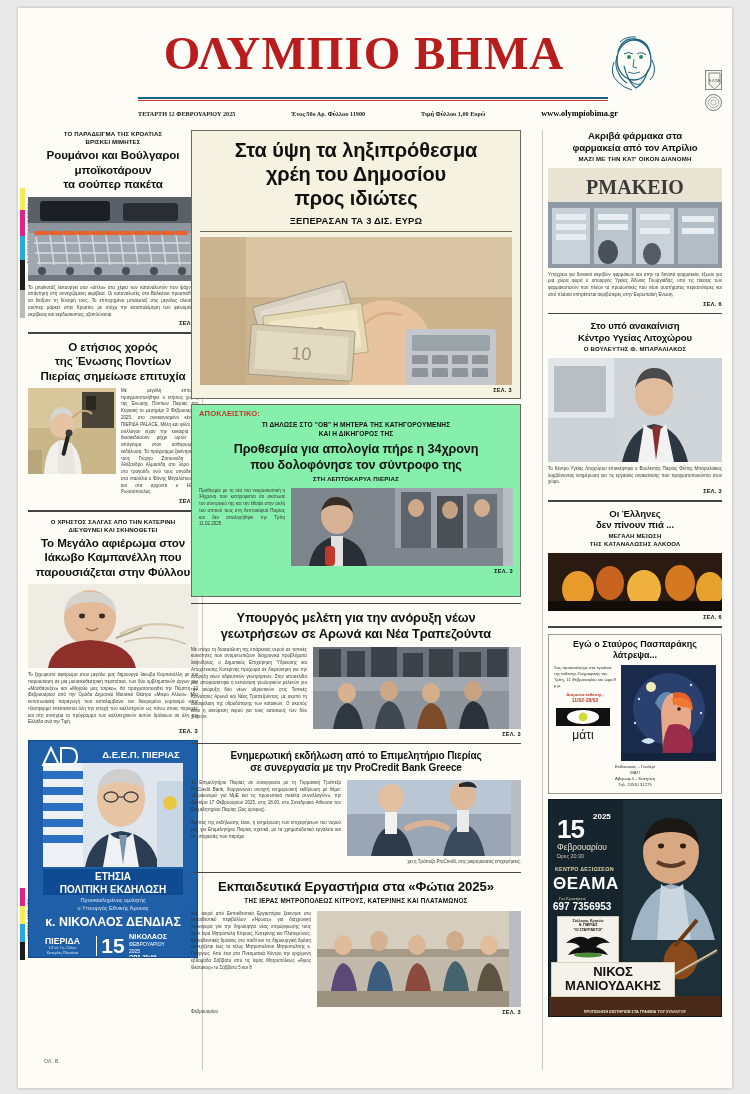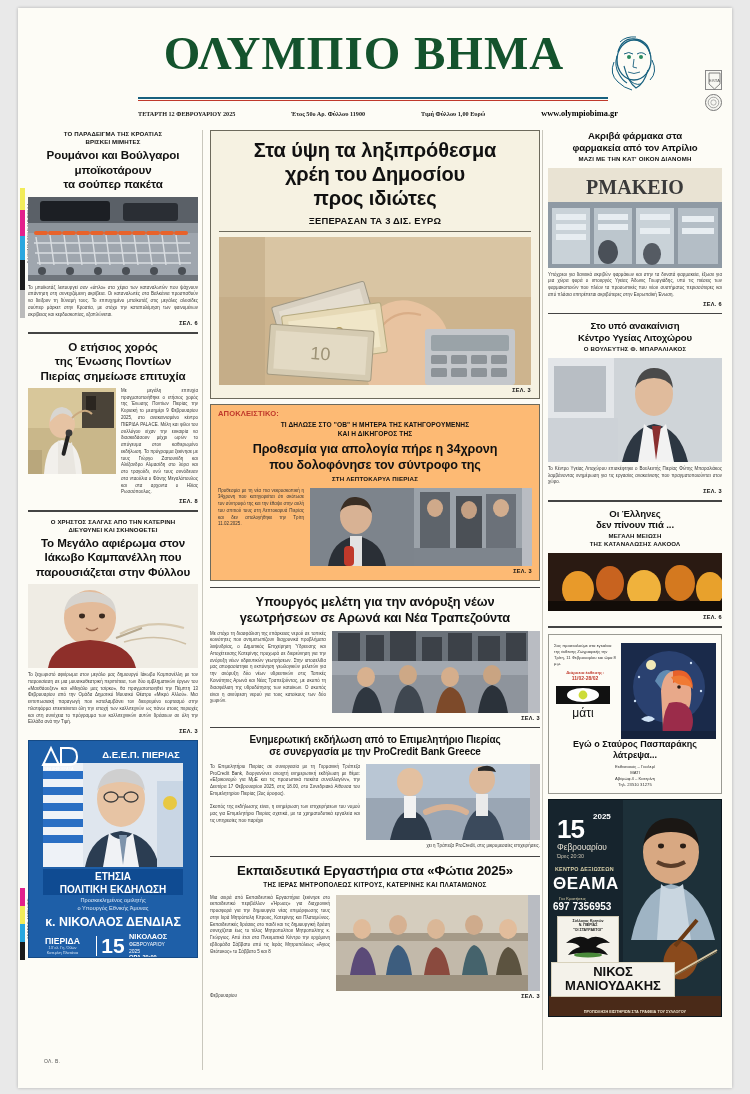--- a/index.html
+++ b/index.html
@@ -22,21 +22,21 @@
     position:absolute; font-size:4.2px; letter-spacing:.3px;
     color:#555; writing-mode:vertical-rl; transform:rotate(180deg);
     white-space:nowrap;
   }
   
   .masthead { position:absolute; left:0; top:0; width:714px; height:122px; }
   .logo-title {
     position:absolute; left:116px; top:22px; width:460px;
     text-align:center;
     font-family:"Liberation Serif", serif;
-    font-size:47px; font-weight:bold; color:#14532d;
+    font-size:47px; font-weight:bold; color:#b91c1c;
     letter-spacing:1px; line-height:1;
   }
   .logo-sub {
     position:absolute; left:116px; top:74px; width:460px;
     text-align:center; font-family:"Liberation Serif", serif;
     font-size:9.3px; font-weight:bold; color:#c0392b; letter-spacing:1.1px;
   }
   .zeus {
     position:absolute; left:586px; top:24px; width:60px; height:62px;
   }
@@ -59,21 +59,21 @@
     width:17px; height:20px; border:1px solid #888; margin:0 auto 4px;
     position:relative; background:#f7f7f2;
   }
   .badge-circ {
     width:17px; height:17px; border:1.2px solid #777; border-radius:50%;
     margin:0 auto; background:#f7f7f2;
   }
   
   .cols { position:absolute; left:0; top:122px; width:714px; height:958px; }
   .col-l { position:absolute; left:10px; top:0; width:170px; height:958px; }
-  .col-c { position:absolute; left:192px; top:0; width:330px; height:958px; }
+  .col-c { position:absolute; left:173px; top:0; width:330px; height:958px; }
   .col-r { position:absolute; left:530px; top:0; width:174px; height:958px; }
   .vrule { position:absolute; top:0; width:1px; height:940px; background:#c9c7bd; }
 
   .kicker {
     font-size:6.1px; font-weight:bold; color:#111; text-align:center;
     line-height:1.35; letter-spacing:.1px;
   }
   .kicker.red { color:#c0392b; text-align:left; font-size:7.6px; }
   .headline {
     font-size:11.6px; font-weight:bold; color:#111; text-align:center;
@@ -95,21 +95,21 @@
   }
   .hrule { height:1px; background:#b9b7ad; margin:6px 0; }
   .hrule.thick { height:1.4px; background:#444; }
   .block { margin-bottom:6px; }
   .photo { position:relative; overflow:hidden; background:#b9bcc2; }
   
   .feature {
     border:1.3px solid #6d6a5c; background:#f6f2e2; padding:7px 8px 5px;
   }
   .excl-box {
-    border:1.3px solid #6d6a5c; background:#fdba74; padding:4px 7px 6px;
+    border:1.3px solid #6d6a5c; background:#86efac; padding:4px 7px 22px;
     margin-top:5px;
   }
   
   .ad { position:relative; overflow:hidden; }
   .ad-nd {
     background:linear-gradient(#1e5fa8,#1a5495);
     border:1px solid #154a85; color:#fff;
   }
   .ad-theama {
     background:#0d1c26; color:#fff; border:1px solid #0b161d;
@@ -598,20 +598,22 @@
               <ellipse cx="162" cy="36" rx="14" ry="17" fill="#e8a12c"></ellipse>
             </g>
             <rect y="48" width="174" height="10" fill="#120c08"></rect>
           </svg>
         </div>
         <div class="pageref">ΣΕΛ. 6</div>
       </div>
       <div class="hrule thick"></div>
 
       <div class="ad ad-mati" style="margin-top:4px; padding:4px 5px 5px;">
+        <div style="font-size:9px; font-weight:bold; color:#111; text-align:center; white-space:pre-line; line-height:1.25;">Εγώ ο Σταύρος Πασπαράκης
+λάτρεψα...</div>
         <div style="display:flex; gap:5px; margin-top:4px;">
           <div style="flex:0 0 62px;">
             <div style="font-size:4.2px; color:#333; line-height:1.45;">Σας προσκαλούμε στα εγκαίνια της έκθεσης Ζωγραφικής την Τρίτη, 11 Φεβρουαρίου και ώρα 8 μ.μ.</div>
             <div style="font-size:4.4px; font-weight:bold; color:#c0392b; text-align:center; margin-top:3px;">Διάρκεια έκθεσης:</div>
             <div style="font-size:5px; font-weight:bold; color:#c0392b; text-align:center;">11/02-28/02</div>
             <div style="margin-top:4px;">
               <svg width="58" height="34" viewBox="0 0 58 34">
                 <rect x="2" y="1" width="54" height="18" fill="#111"></rect>
                 <ellipse cx="29" cy="10" rx="16" ry="7" fill="#fff"></ellipse>
                 <circle cx="29" cy="10" r="4.4" fill="#cddc39"></circle>
@@ -634,22 +636,20 @@
               <path d="M52 28 q16 -2 18 18 q2 22 -12 34 q-8 8 -16 6 l-2 -38 q2 -18 12 -20z" fill="#e8a98a"></path>
               <path d="M52 28 q18 -4 20 16 q-10 -10 -20 -4z" fill="#e8612a"></path>
               <path d="M50 34 q18 -6 22 12 q-4 -4 -10 -4 q-8 0 -12 -8z" fill="#f07a33"></path>
               <path d="M48 60 q16 -4 22 8 q6 16 -6 28 l-22 0 q-2 -22 6 -36z" fill="#9b2c4a"></path>
               <circle cx="58" cy="44" r="1.8" fill="#2a1a12"></circle>
               <path d="M20 76 q8 -6 14 0 q-6 6 -14 0z" fill="#cfe2f5"></path>
               <rect x="0" y="88" width="96" height="8" fill="#16233d"></rect>
             </svg>
           </div>
         </div>
-        <div style="font-size:9px; font-weight:bold; color:#111; text-align:center; white-space:pre-line; line-height:1.25;">Εγώ ο Σταύρος Πασπαράκης
-λάτρεψα...</div>
         <div style="font-size:4.2px; color:#333; text-align:center; margin-top:3px; white-space:pre-line; line-height:1.4;">Εκθεσιακός – Γκαλερί
 ΜΑΤΙ
 Αβέρωφ 4 – Κατερίνη
 Τηλ. 23510 31275</div>
       </div>
 
       <div class="ad ad-theama" style="margin-top:5px; height:218px;">
         <svg width="172" height="218" viewBox="0 0 172 218" preserveAspectRatio="none" style="position:absolute;left:0;top:0;">
           <rect width="172" height="218" fill="#16242d"></rect>
           <rect x="74" y="0" width="98" height="218" fill="#1d3039"></rect>

